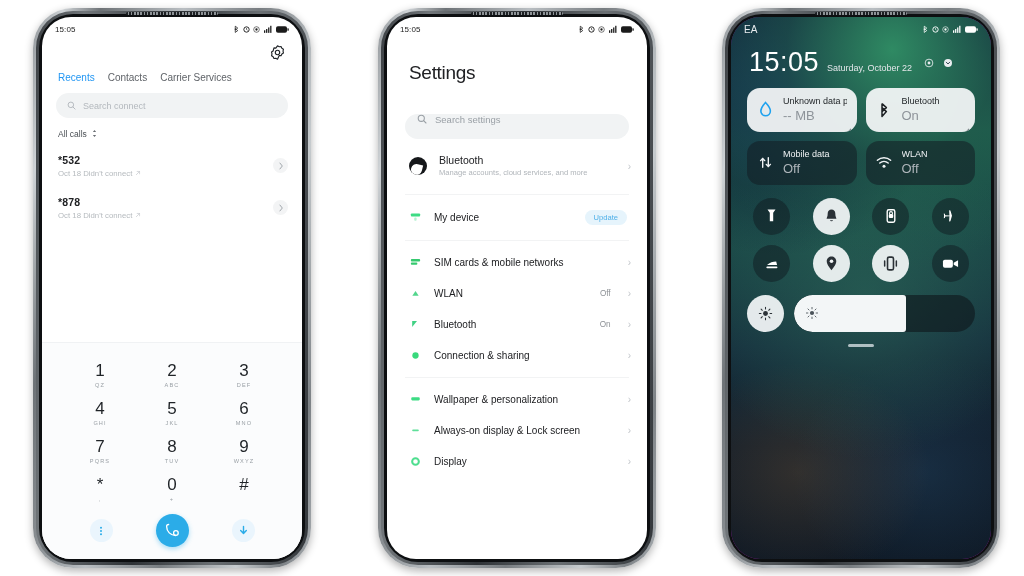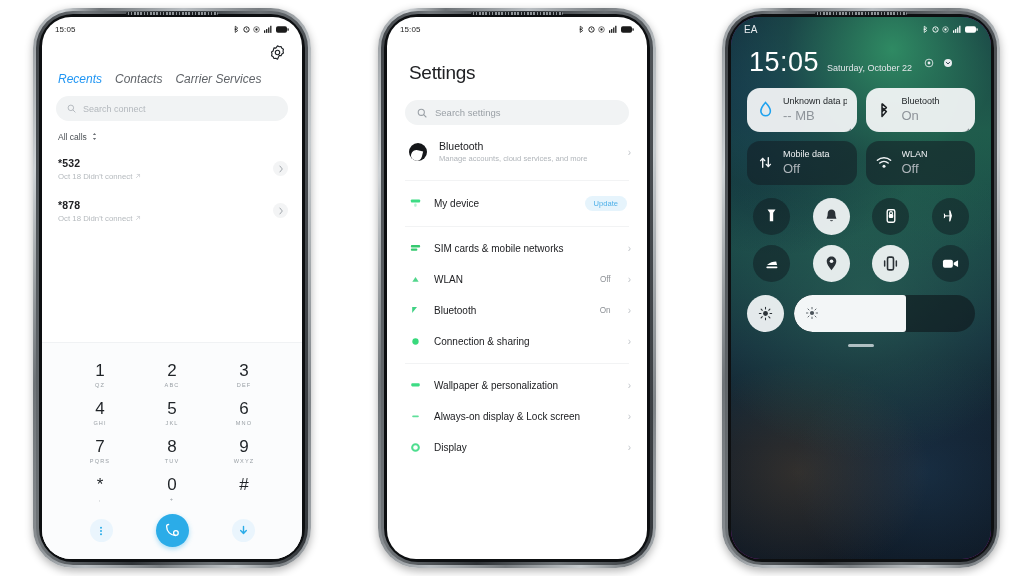--- a/index.html
+++ b/index.html
@@ -56,21 +56,21 @@
   .sb-dark { color: #1b1b1b; }
   .sb-light { color: #ffffff; }
   .sb-icons { display: flex; align-items: center; gap: 3.5px; }
   .sb-icons svg { display: block; }
 
   
   .dialer { height: 100%; display: flex; flex-direction: column; background: #fff; }
   .gear-row { display: flex; justify-content: flex-end; padding: 8px 16px 0 16px; }
   .gear { width: 17px; height: 17px; }
   .tabs { display: flex; gap: 13px; padding: 11px 16px 0 16px; align-items: baseline; }
-  .tab { font-size: 12px; color: #5f6368; white-space: nowrap; font-style: italic; }
+  .tab { font-size: 10px; color: #5f6368; white-space: nowrap; }
   .tab.active { color: #2196f3; }
   .searchbar {
     margin: 10px 14px 0 14px; height: 25px; border-radius: 13px;
     background: #f1f3f4; display: flex; align-items: center; gap: 7px; padding: 0 11px;
   }
   .searchbar .ph { font-size: 9px; color: #b3b8bd; }
   .filter-row { display: flex; gap: 4px; padding: 11px 16px 0 16px; }
   .filter-row .lbl { font-size: 8.5px; color: #4a4f54; }
   .call-list { padding: 6px 0 0 0; }
   .call-item {
@@ -93,22 +93,22 @@
   .key .d { font-size: 17px; color: #1f2327; line-height: 1; font-weight: 400; }
   .key .s { font-size: 5.6px; color: #9aa0a6; letter-spacing: 1.1px; margin-top: 3px; height: 7px; }
   .dial-actions { display: flex; align-items: center; justify-content: space-around; padding: 6px 26px 12px 26px; }
   .act-small { width: 23px; height: 23px; border-radius: 50%; background: #eaf5fd; display: flex; align-items: center; justify-content: center; }
   .act-call { width: 33px; height: 33px; border-radius: 50%; background: #2bace8; display: flex; align-items: center; justify-content: center; box-shadow: 0 2px 5px rgba(43,172,232,.4); }
 
   
   .settings { height: 100%; background: #fff; display: flex; flex-direction: column; }
   .set-title { font-size: 19px; color: #202124; padding: 26px 22px 0 22px; letter-spacing: -.3px; }
   .set-search {
-    margin: 16px 18px 0 18px; height: 25px; border-radius: 13px; background: #f1f3f4;
-    display: flex; align-items: center; gap: 8px; padding: 0 12px;
+    margin: 30px 18px 0 18px; height: 25px; border-radius: 13px; background: #f1f3f4;
+    display: flex; align-items: flex-start; gap: 8px; padding: 0 12px;
   }
   .set-search .ph { font-size: 9.5px; color: #9aa0a6; }
   .acct-row { display: flex; align-items: center; gap: 12px; padding: 15px 16px 12px 22px; }
   .avatar { width: 18px; height: 18px; border-radius: 50%; background: #15171a; position: relative; overflow: hidden; flex: none; }
   .avatar::after { content: ""; position: absolute; left: 2px; top: 7px; width: 11px; height: 11px; background: #fff; border-radius: 50% 0 50% 50%; transform: rotate(14deg); }
   .acct-txt { flex: 1; }
   .acct-name { font-size: 10.5px; color: #202124; }
   .acct-sub { font-size: 7.6px; color: #b0b5ba; line-height: 1.35; margin-top: 2px; max-width: 150px; }
   .set-sep { height: 1px; background: #f2f3f4; margin: 4px 18px; }
   .set-group { padding: 2px 0; }

